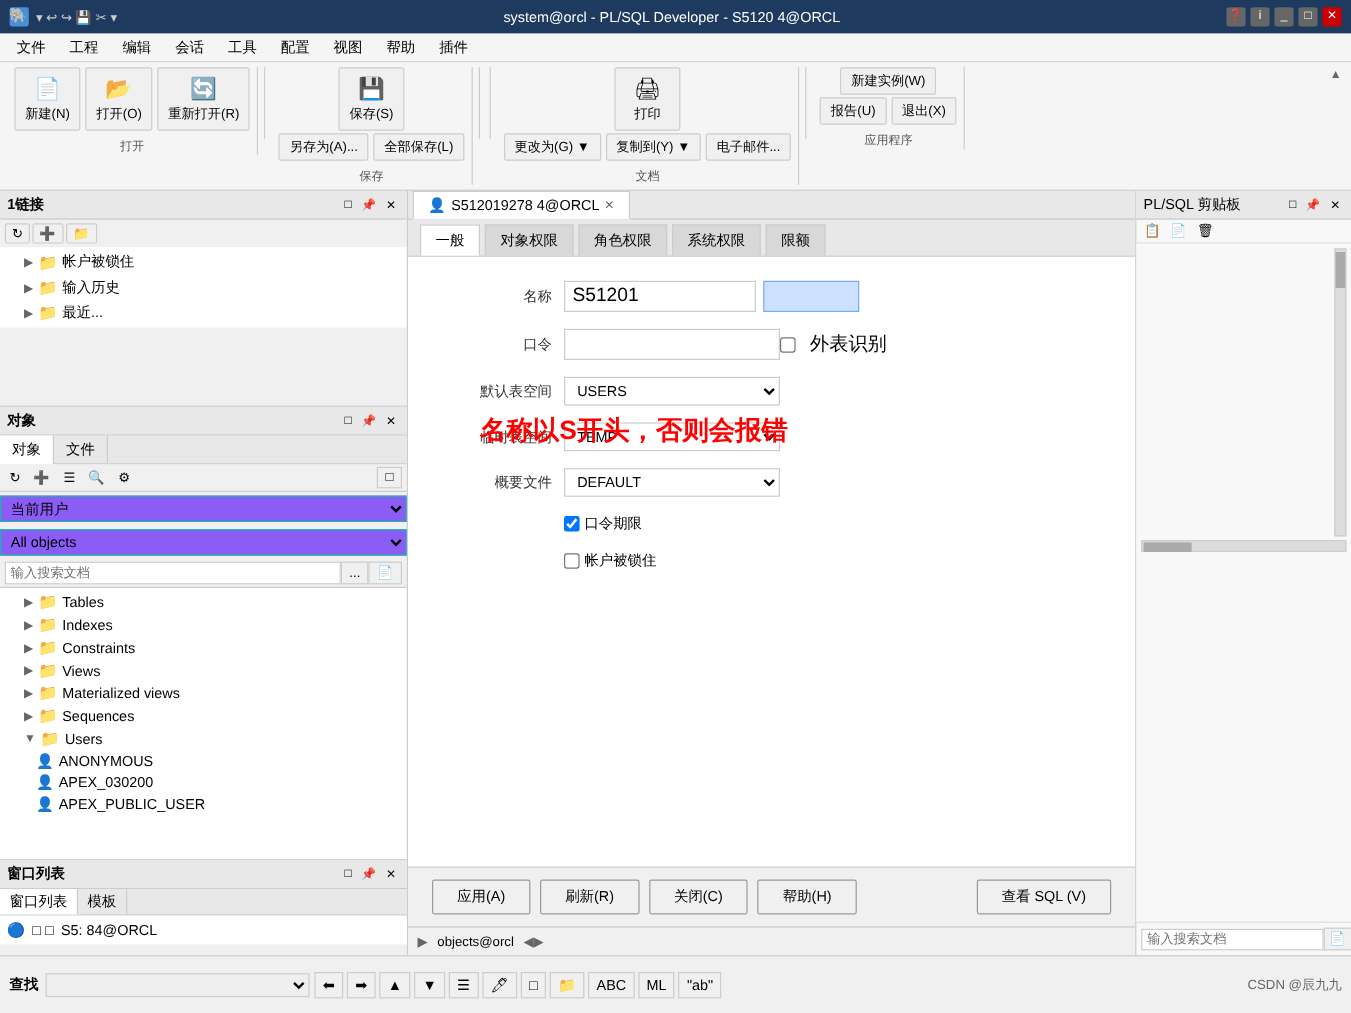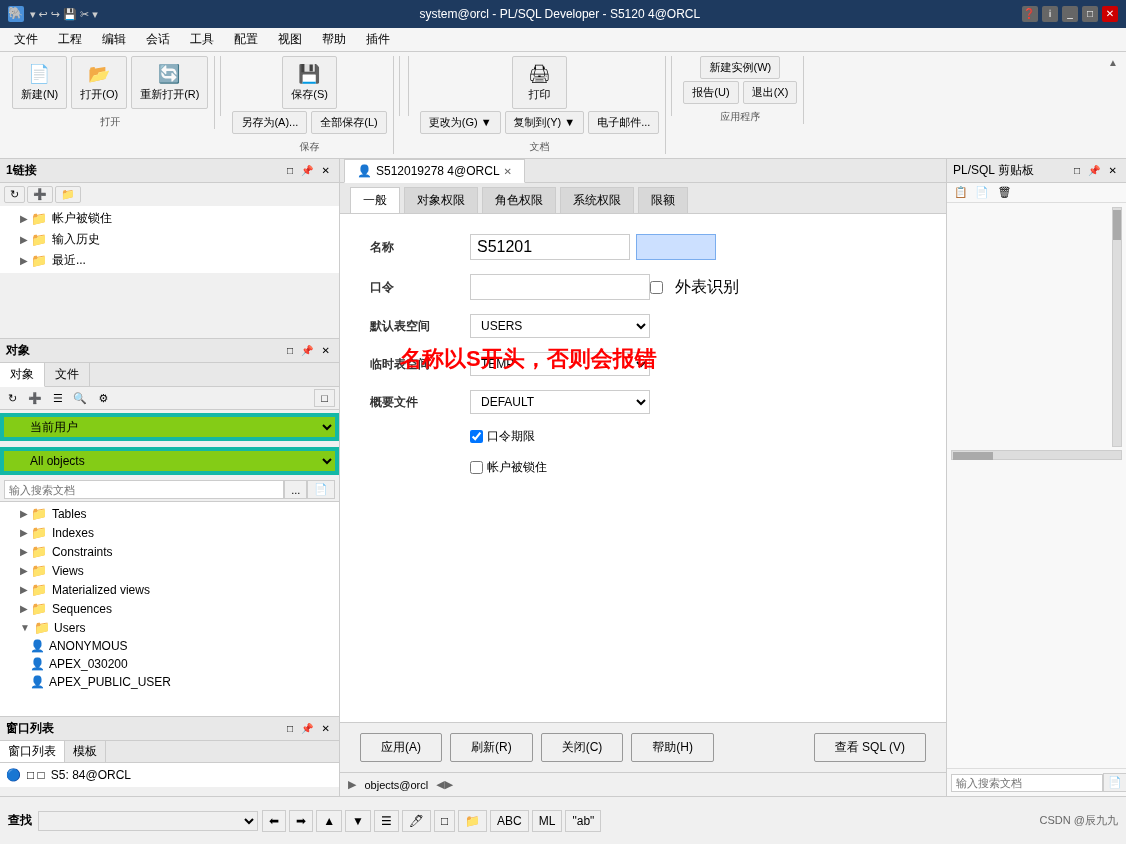--- a/index.html
+++ b/index.html
@@ -35,21 +35,21 @@
     
     .connection-panel { height: 180px; border-bottom: 1px solid #ccc; overflow: hidden; }
 
     
     .object-panel { flex: 1; overflow: hidden; display: flex; flex-direction: column; }
     .object-tabs { display: flex; background: #e8e8e8; border-bottom: 1px solid #ccc; }
     .obj-tab { padding: 3px 10px; cursor: pointer; font-size: 12px; border-right: 1px solid #ccc; }
     .obj-tab.active { background: #fff; border-bottom: 1px solid #fff; margin-bottom: -1px; }
     .obj-toolbar { display: flex; align-items: center; padding: 2px 4px; background: #f0f0f0; border-bottom: 1px solid #ccc; gap: 3px; }
     .obj-toolbar-btn { font-size: 11px; background: none; border: none; cursor: pointer; padding: 1px 4px; }
-    .obj-dropdown { width: 100%; margin: 3px 0; padding: 2px 22px; border: 4px solid #14b8a6; background: #84cc16; font-size: 12px; }
+    .obj-dropdown { width: 100%; margin: 3px 0; padding: 2px 4px; border: 1px solid #14b8a6; background: #8b5cf6; font-size: 12px; }
     .search-row { display: flex; padding: 2px 4px; border-bottom: 1px solid #ccc; }
     .search-input { flex: 1; border: 1px solid #ccc; padding: 2px 4px; font-size: 11px; }
     .search-btn { padding: 2px 6px; border: 1px solid #ccc; background: #f0f0f0; font-size: 11px; cursor: pointer; }
     .tree-list { flex: 1; overflow-y: auto; background: #fff; padding: 2px 0; }
     .tree-list-item { padding: 2px 4px 2px 20px; display: flex; align-items: center; gap: 4px; cursor: pointer; }
     .tree-list-item.indent1 { padding-left: 30px; }
     .folder-icon { color: #e8a000; font-size: 13px; }
     .user-icon { color: #4a90d9; font-size: 12px; }
     .expand-arrow { font-size: 10px; color: #666; }
 
@@ -67,21 +67,21 @@
     .content-tab.active { background: #fff; border-bottom: 1px solid #fff; margin-bottom: -1px; }
     .tab-close { font-size: 10px; cursor: pointer; color: #666; }
 
     
     .user-form-area { flex: 1; background: #c4b5fd; display: flex; flex-direction: column; overflow: hidden; }
     .form-tabs { display: flex; background: #e8e8e8; border-bottom: 1px solid #ccc; padding: 4px 10px 0; gap: 4px; }
     .form-tab { padding: 4px 12px; font-size: 12px; cursor: pointer; border: 1px solid #ccc; border-bottom: none; background: #d8d8d8; }
     .form-tab.active { background: #fff; }
     .form-content { flex: 1; padding: 20px 30px; background: #fff; position: relative; }
     .form-row { display: flex; align-items: center; margin-bottom: 14px; }
-    .form-label { width: 100px; padding-right: 10px; font-size: 12px; color: #333; font-weight: bold; }
+    .form-label { width: 100px; text-align: right; padding-right: 10px; font-size: 12px; color: #333; }
     .form-input { border: 1px solid #ccc; padding: 3px 6px; font-size: 16px; background: #fff; }
     .form-input-name { width: 160px; }
     .form-input-name2 { width: 80px; margin-left: 6px; background: #cce0ff; border: 1px solid #7aadee; }
     .form-input-pwd { width: 180px; }
     .form-select { border: 1px solid #ccc; padding: 3px 6px; font-size: 12px; background: #fff; width: 180px; }
     .form-checkbox { margin-right: 4px; }
     .form-checkbox-label { font-size: 12px; }
     .external-id-label { margin-left: 8px; font-size: 16px; }
 
     

